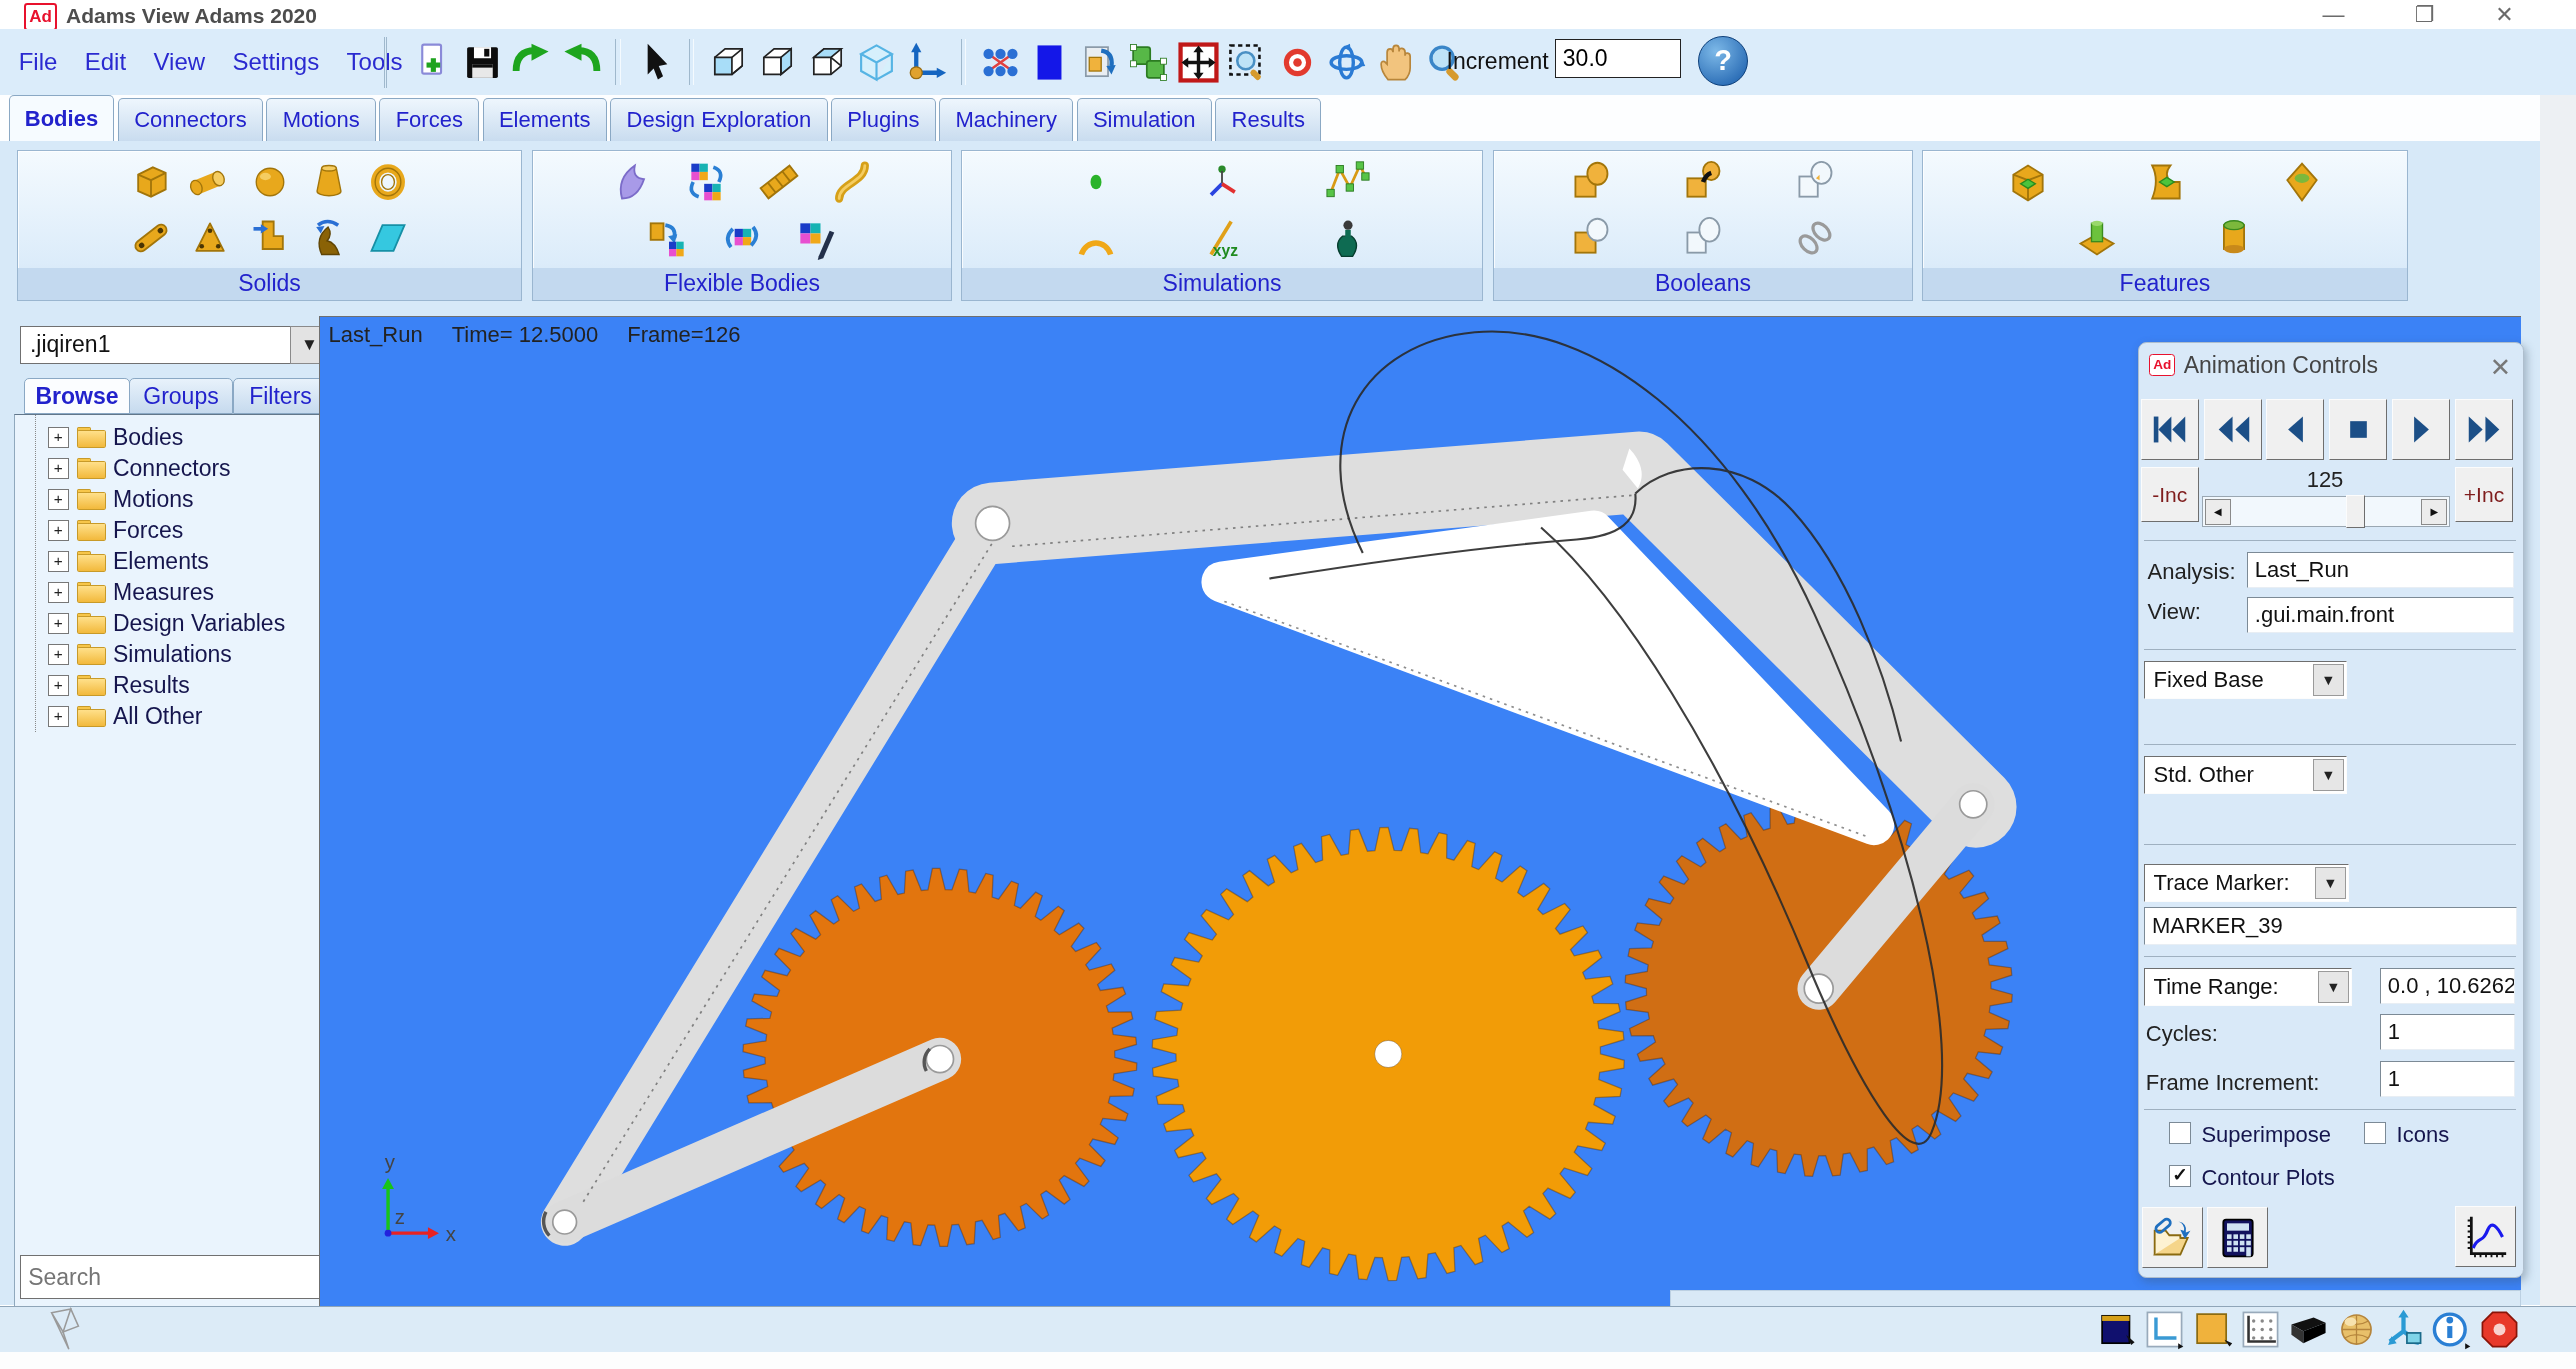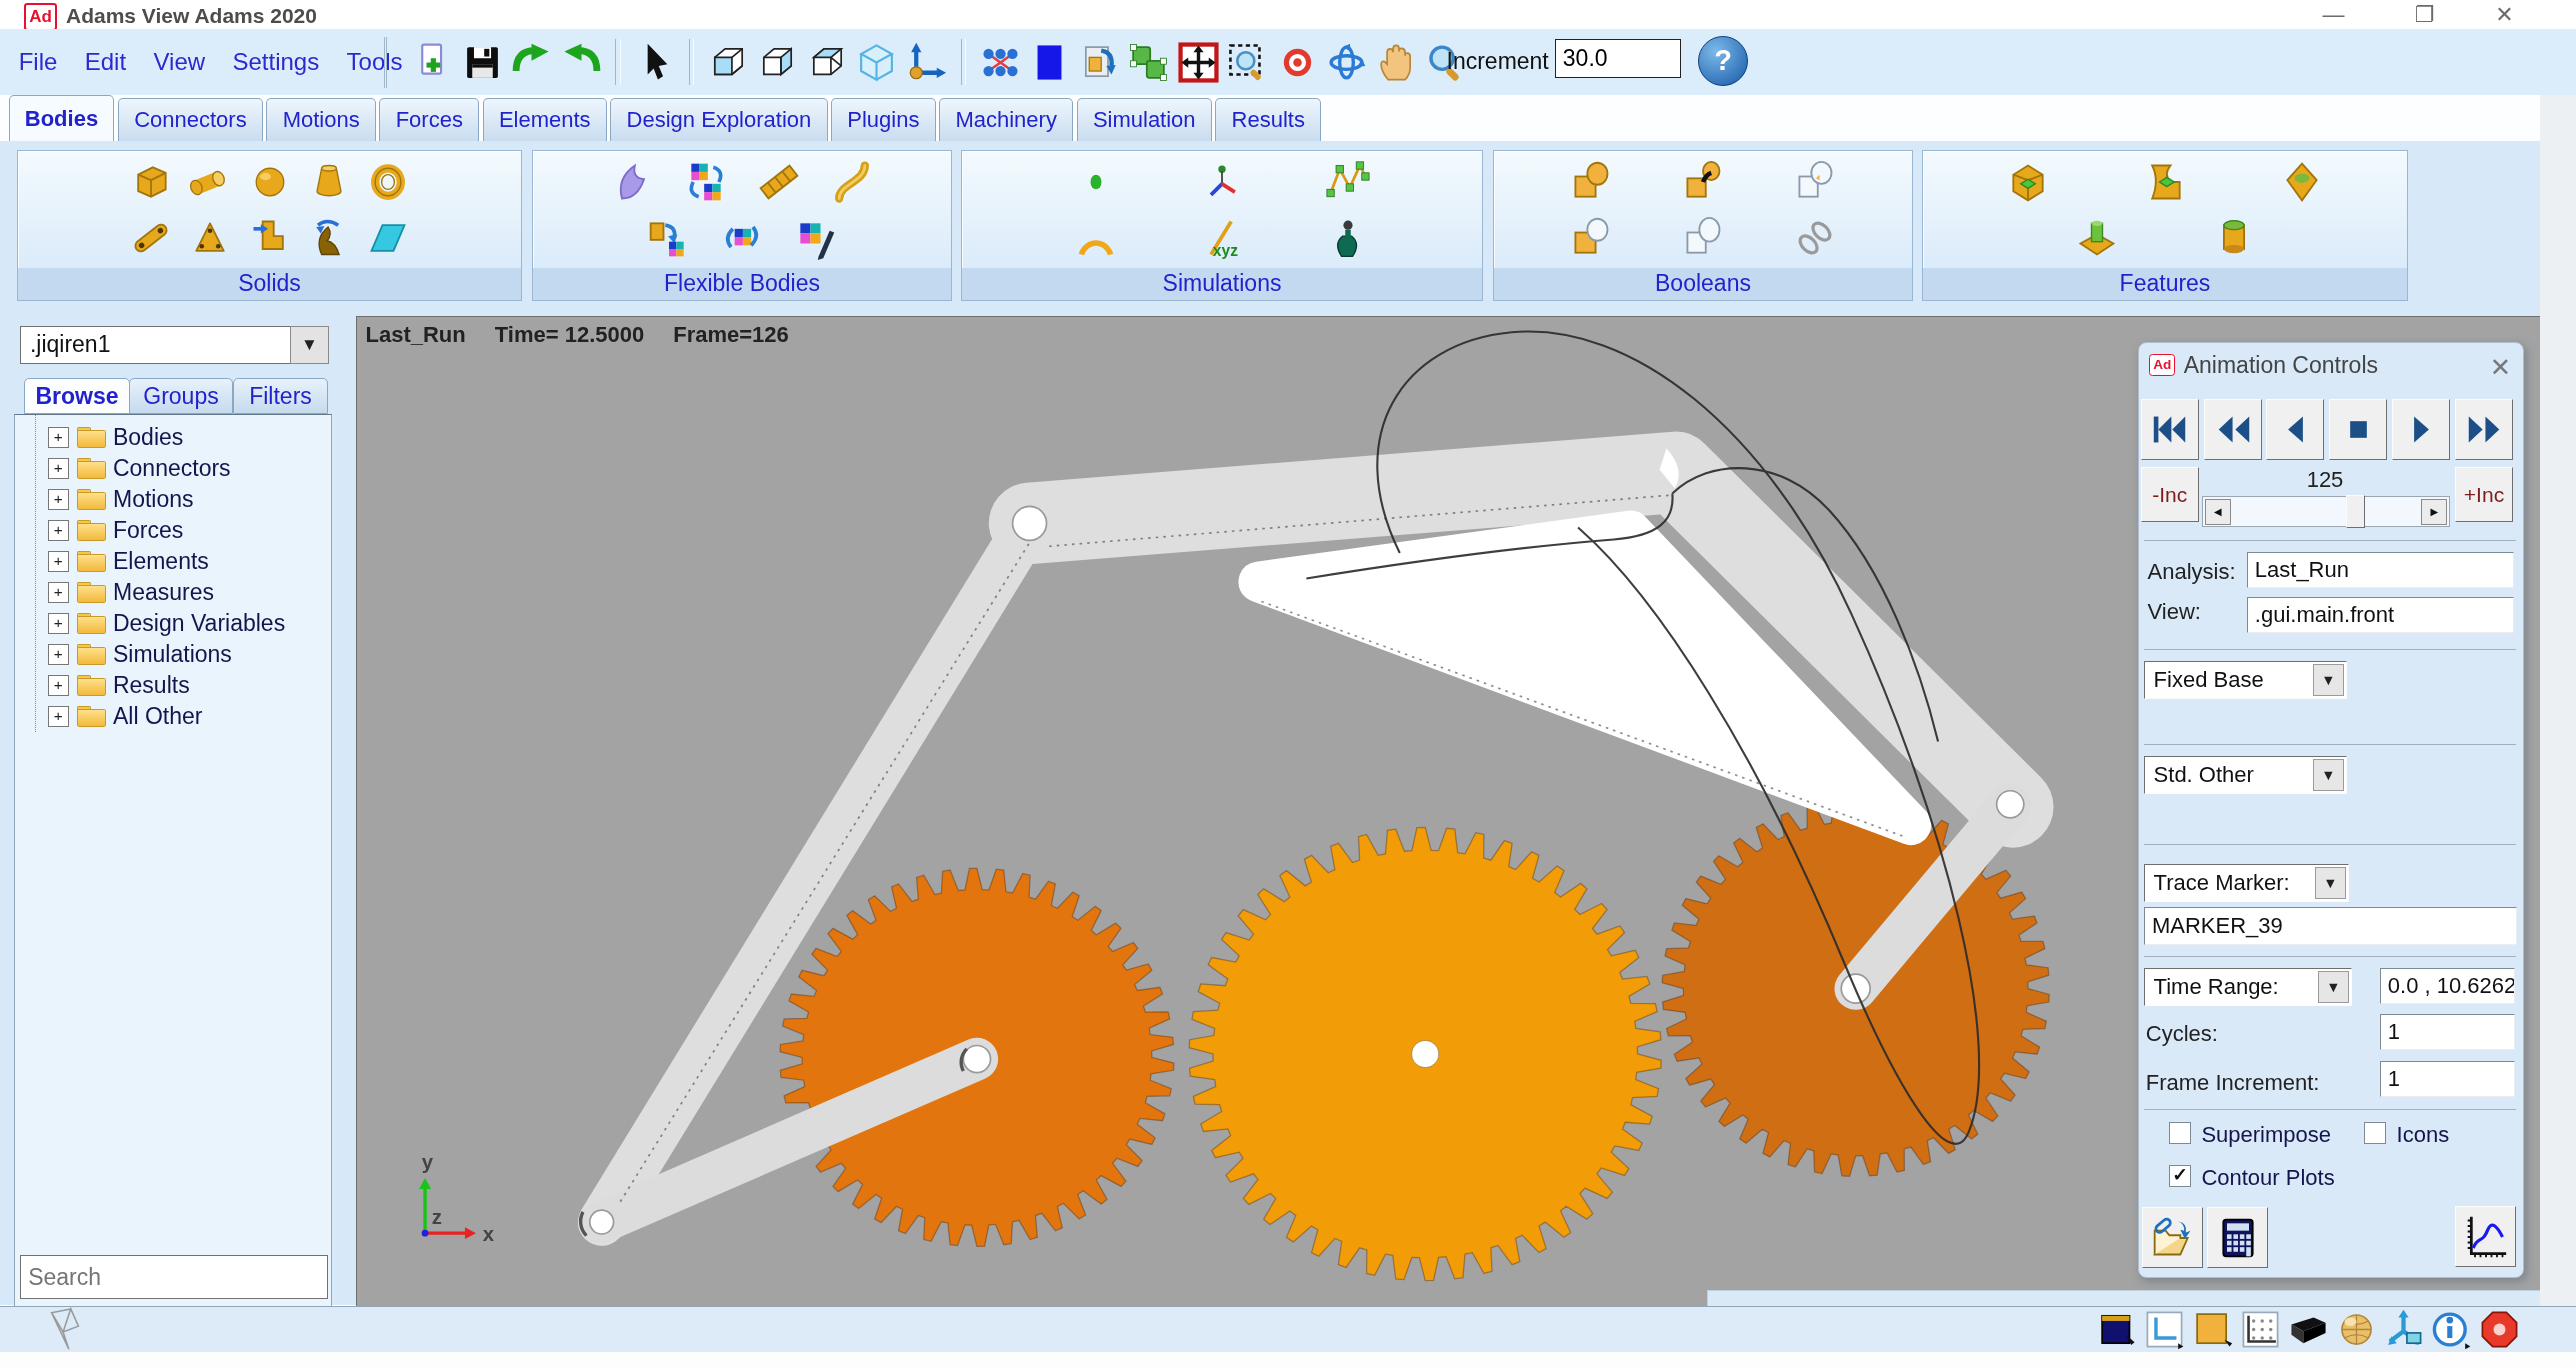--- a/index.html
+++ b/index.html
@@ -55,22 +55,22 @@
   .trow{display:flex;align-items:center;height:31px;margin-left:12px;}
   .expander{width:18.7px;height:18.7px;border:0.8px solid #777;background:#fff;color:#222;font-size:15.3px;line-height:17px;
             text-align:center;flex:0 0 auto;}
   .folder{width:29px;height:20.4px;margin:0 6.8px 0 8.5px;position:relative;flex:0 0 auto;}
   .folder:before{content:"";position:absolute;left:0;top:0;width:12px;height:5.1px;background:#f7c64a;border:0.8px solid #c89a28;border-bottom:none;border-radius:1.7px 1.7px 0 0;}
   .folder:after{content:"";position:absolute;left:0;top:3.4px;width:27px;height:15.3px;background:linear-gradient(#ffe08a,#f2b93c);border:0.8px solid #c89a28;border-radius:1.7px;}
   .tlabel{font-size:23px;color:#15154d;white-space:nowrap;}
   #search-input{left:20.4px;top:948px;width:292px;height:42px;background:#fff;border:1.7px solid #707070;
                 font-size:23px;color:#222;font-family:"Liberation Sans",sans-serif;padding:0 6.8px;}
   
-  #viewport{left:356px;top:8.5px;width:2201px;height:990px;background:#a3a3a3;
-            border-top:1.7px solid #6f6f6f;border-left:1.7px solid #6f6f6f;font-weight:bold;}
+  #viewport{left:319px;top:8.5px;width:2201px;height:990px;background:#3b82f6;
+            border-top:1.7px solid #6f6f6f;border-left:1.7px solid #6f6f6f;}
   #vp-status{position:absolute;left:8.5px;top:5.1px;font-size:22px;color:#222;}
   #vp-status span{margin-right:29px;}
   
   #anim-panel{left:2138px;top:35px;width:384px;height:934px;background:#d9e9f8;border:1.7px solid #aebecd;
               border-radius:8.5px;box-shadow:2.5px 3.4px 8.5px rgba(60,80,100,.35);}
   #anim-title{position:absolute;left:0;top:0;width:100%;height:44px;display:flex;align-items:center;}
   #anim-title .adlogo{width:24px;height:20.4px;font-size:13.6px;margin:0 8.5px 0 10.2px;border-width:1.7px;}
   #anim-title-text{font-size:23px;color:#444;}
   #anim-close{position:absolute;right:12px;top:8.5px;font-size:25.5px;color:#777;}
   .pbtn{position:absolute;width:56px;height:59px;background:#f0f0f0;border:1.7px solid;border-color:#fcfcfc #6e6e6e #6e6e6e #fcfcfc;

